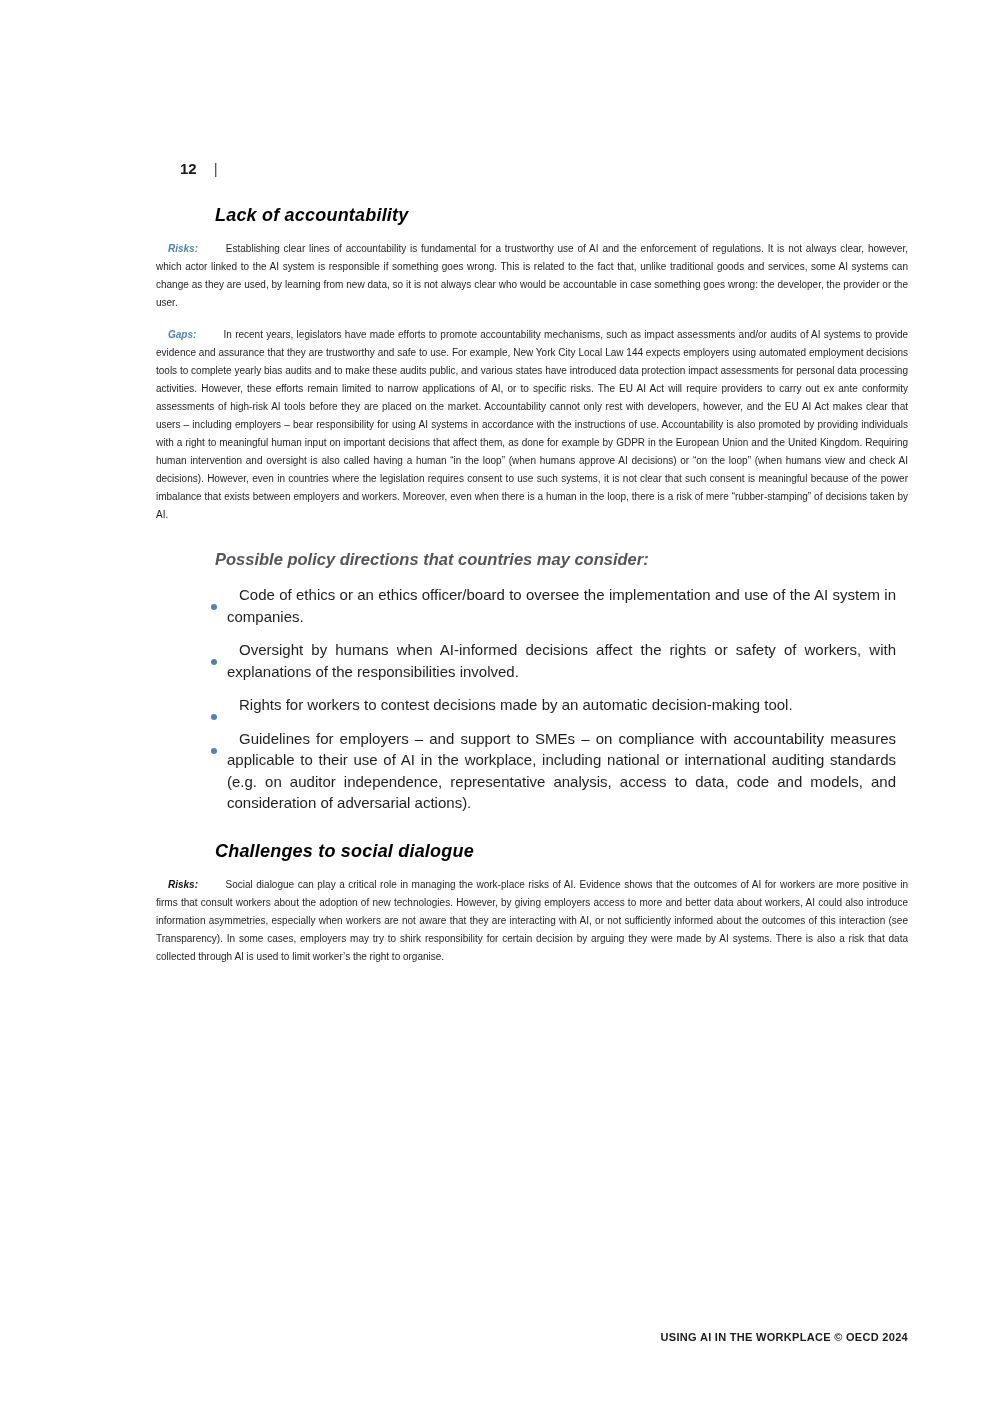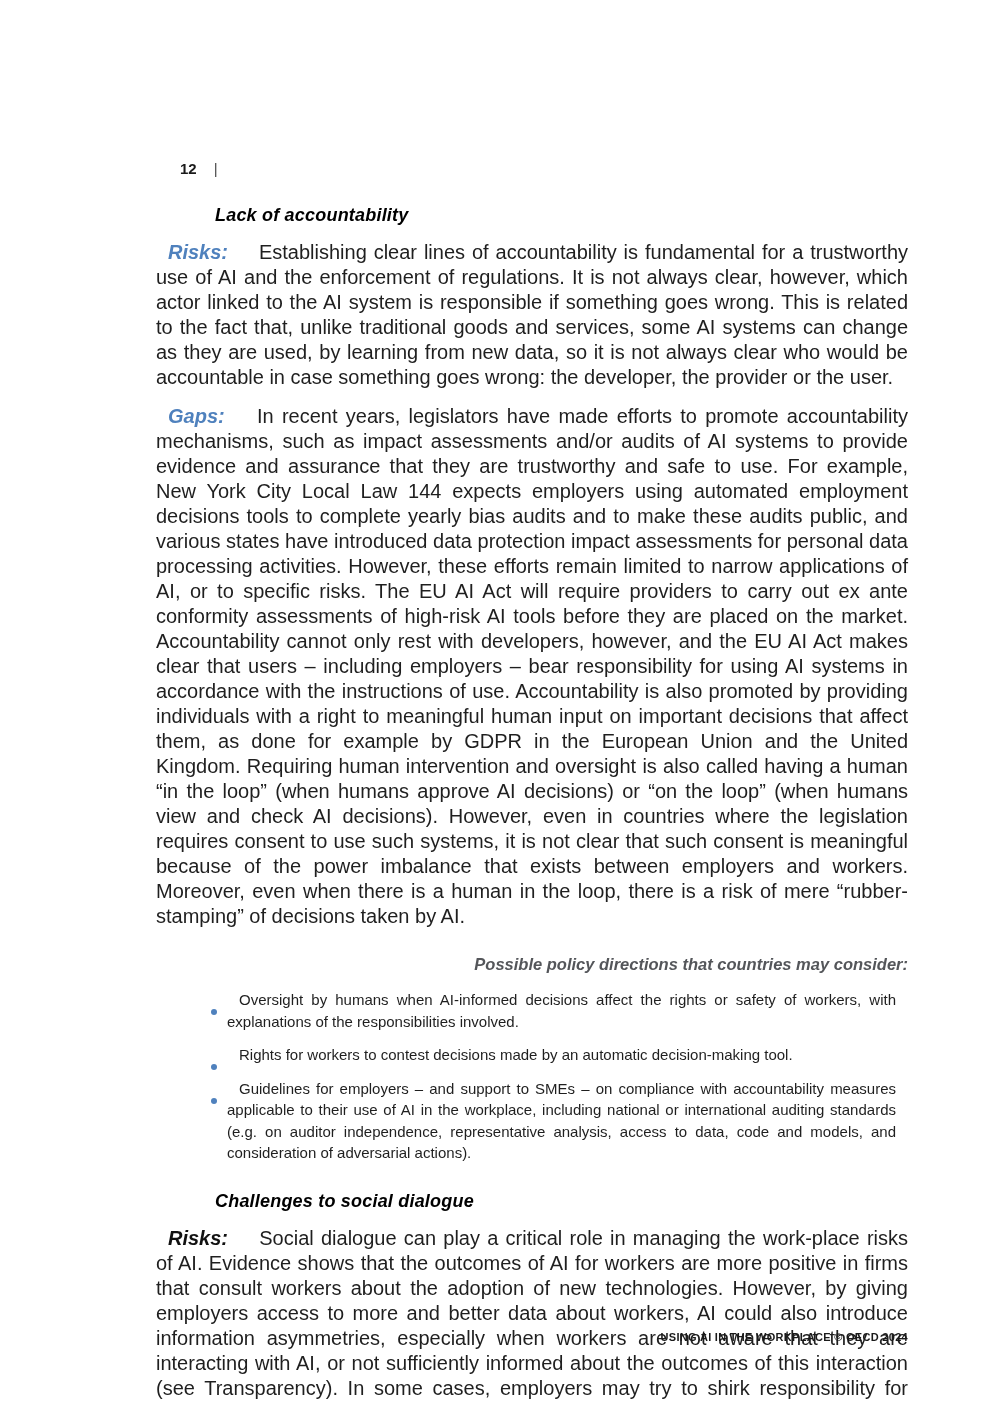--- a/index.html
+++ b/index.html
@@ -27,38 +27,37 @@
     font-size: 18px;
     font-weight: bold;
     font-style: italic;
     color: #000000;
     margin: 27px 0 0 59px;
     letter-spacing: 0.2px;
   }
 
   p.para {
     margin: 14px 0 0 0;
-    font-size: 20px;
-    line-height: 25px;
+    font-size: 10px;
+    line-height: 18px;
     text-align: justify;
   }
   .lead {
     font-weight: bold;
     font-style: italic;
   }
   .lead-blue { color: #4f81bd; }
   .lead-black { color: #111111; }
 
   h2.policy-heading {
     font-size: 16.5px;
     font-weight: bold;
     font-style: italic;
     color: #54565a;
     margin: 26px 0 0 59px;
-    text-align: right;
   }
 
   ul.policy-list {
     list-style: none;
     margin: 15px 0 0 0;
     padding: 0;
   }
   ul.policy-list li {
     position: relative;
     padding-left: 59px;
@@ -108,20 +107,24 @@
     <p class="para">
       <span class="lead lead-blue">Gaps:</span>
       <span>In recent years, legislators have made efforts to promote accountability mechanisms, such as impact assessments and/or audits of AI systems to provide evidence and assurance that they are trustworthy and safe to use. For example, New York City Local Law 144 expects employers using automated employment decisions tools to complete yearly bias audits and to make these audits public, and various states have introduced data protection impact assessments for personal data processing activities. However, these efforts remain limited to narrow applications of AI, or to specific risks. The EU AI Act will require providers to carry out ex ante conformity assessments of high-risk AI tools before they are placed on the market. Accountability cannot only rest with developers, however, and the EU AI Act makes clear that users – including employers – bear responsibility for using AI systems in accordance with the instructions of use. Accountability is also promoted by providing individuals with a right to meaningful human input on important decisions that affect them, as done for example by GDPR in the European Union and the United Kingdom. Requiring human intervention and oversight is also called having a human “in the loop” (when humans approve AI decisions) or “on the loop” (when humans view and check AI decisions). However, even in countries where the legislation requires consent to use such systems, it is not clear that such consent is meaningful because of the power imbalance that exists between employers and workers. Moreover, even when there is a human in the loop, there is a risk of mere “rubber-stamping” of decisions taken by AI.</span>
     </p>
 
     <h2 class="policy-heading">Possible policy directions that countries may consider:</h2>
 
     <ul class="policy-list">
       <li>
         <span class="bullet-dot"></span>
+        <span>Code of ethics or an ethics officer/board to oversee the implementation and use of the AI system in companies.</span>
+      </li>
+      <li>
+        <span class="bullet-dot"></span>
         <span>Oversight by humans when AI-informed decisions affect the rights or safety of workers, with explanations of the responsibilities involved.</span>
       </li>
       <li>
         <span class="bullet-dot"></span>
         <span>Rights for workers to contest decisions made by an automatic decision-making tool.</span>
       </li>
       <li>
         <span class="bullet-dot"></span>
         <span>Guidelines for employers – and support to SMEs – on compliance with accountability measures applicable to their use of AI in the workplace, including national or international auditing standards (e.g. on auditor independence, representative analysis, access to data, code and models, and consideration of adversarial actions).</span>
       </li>

